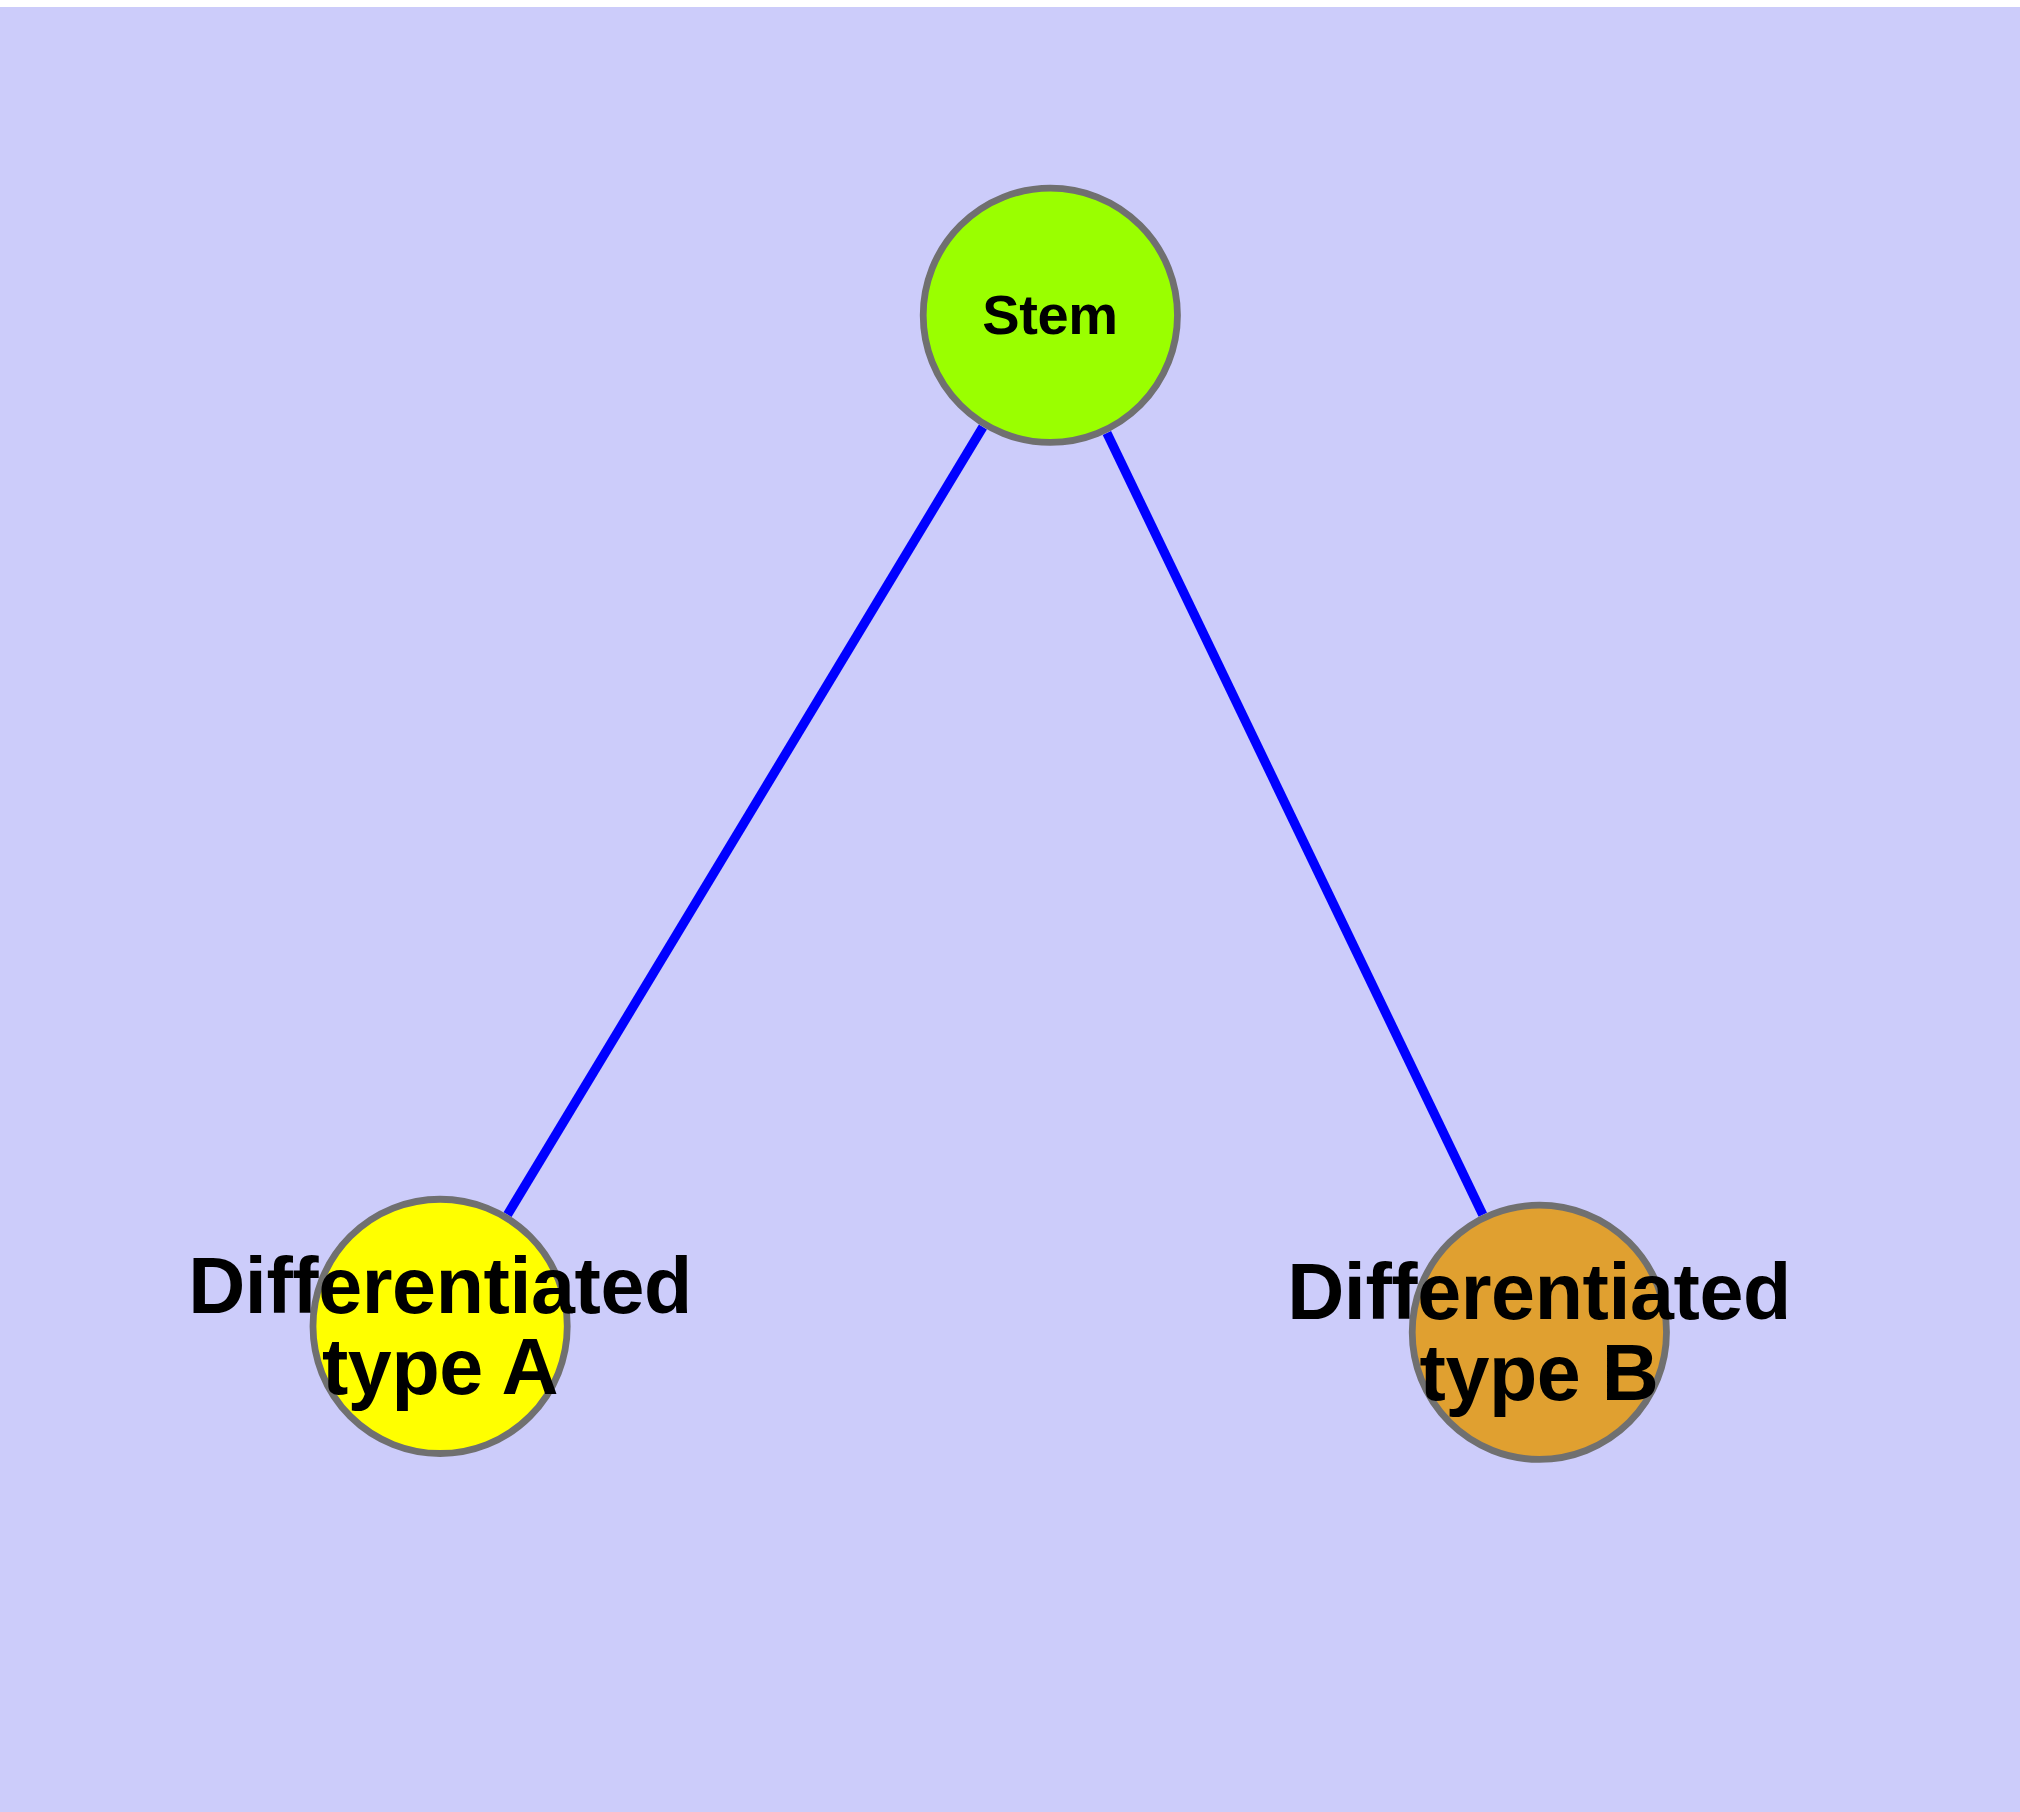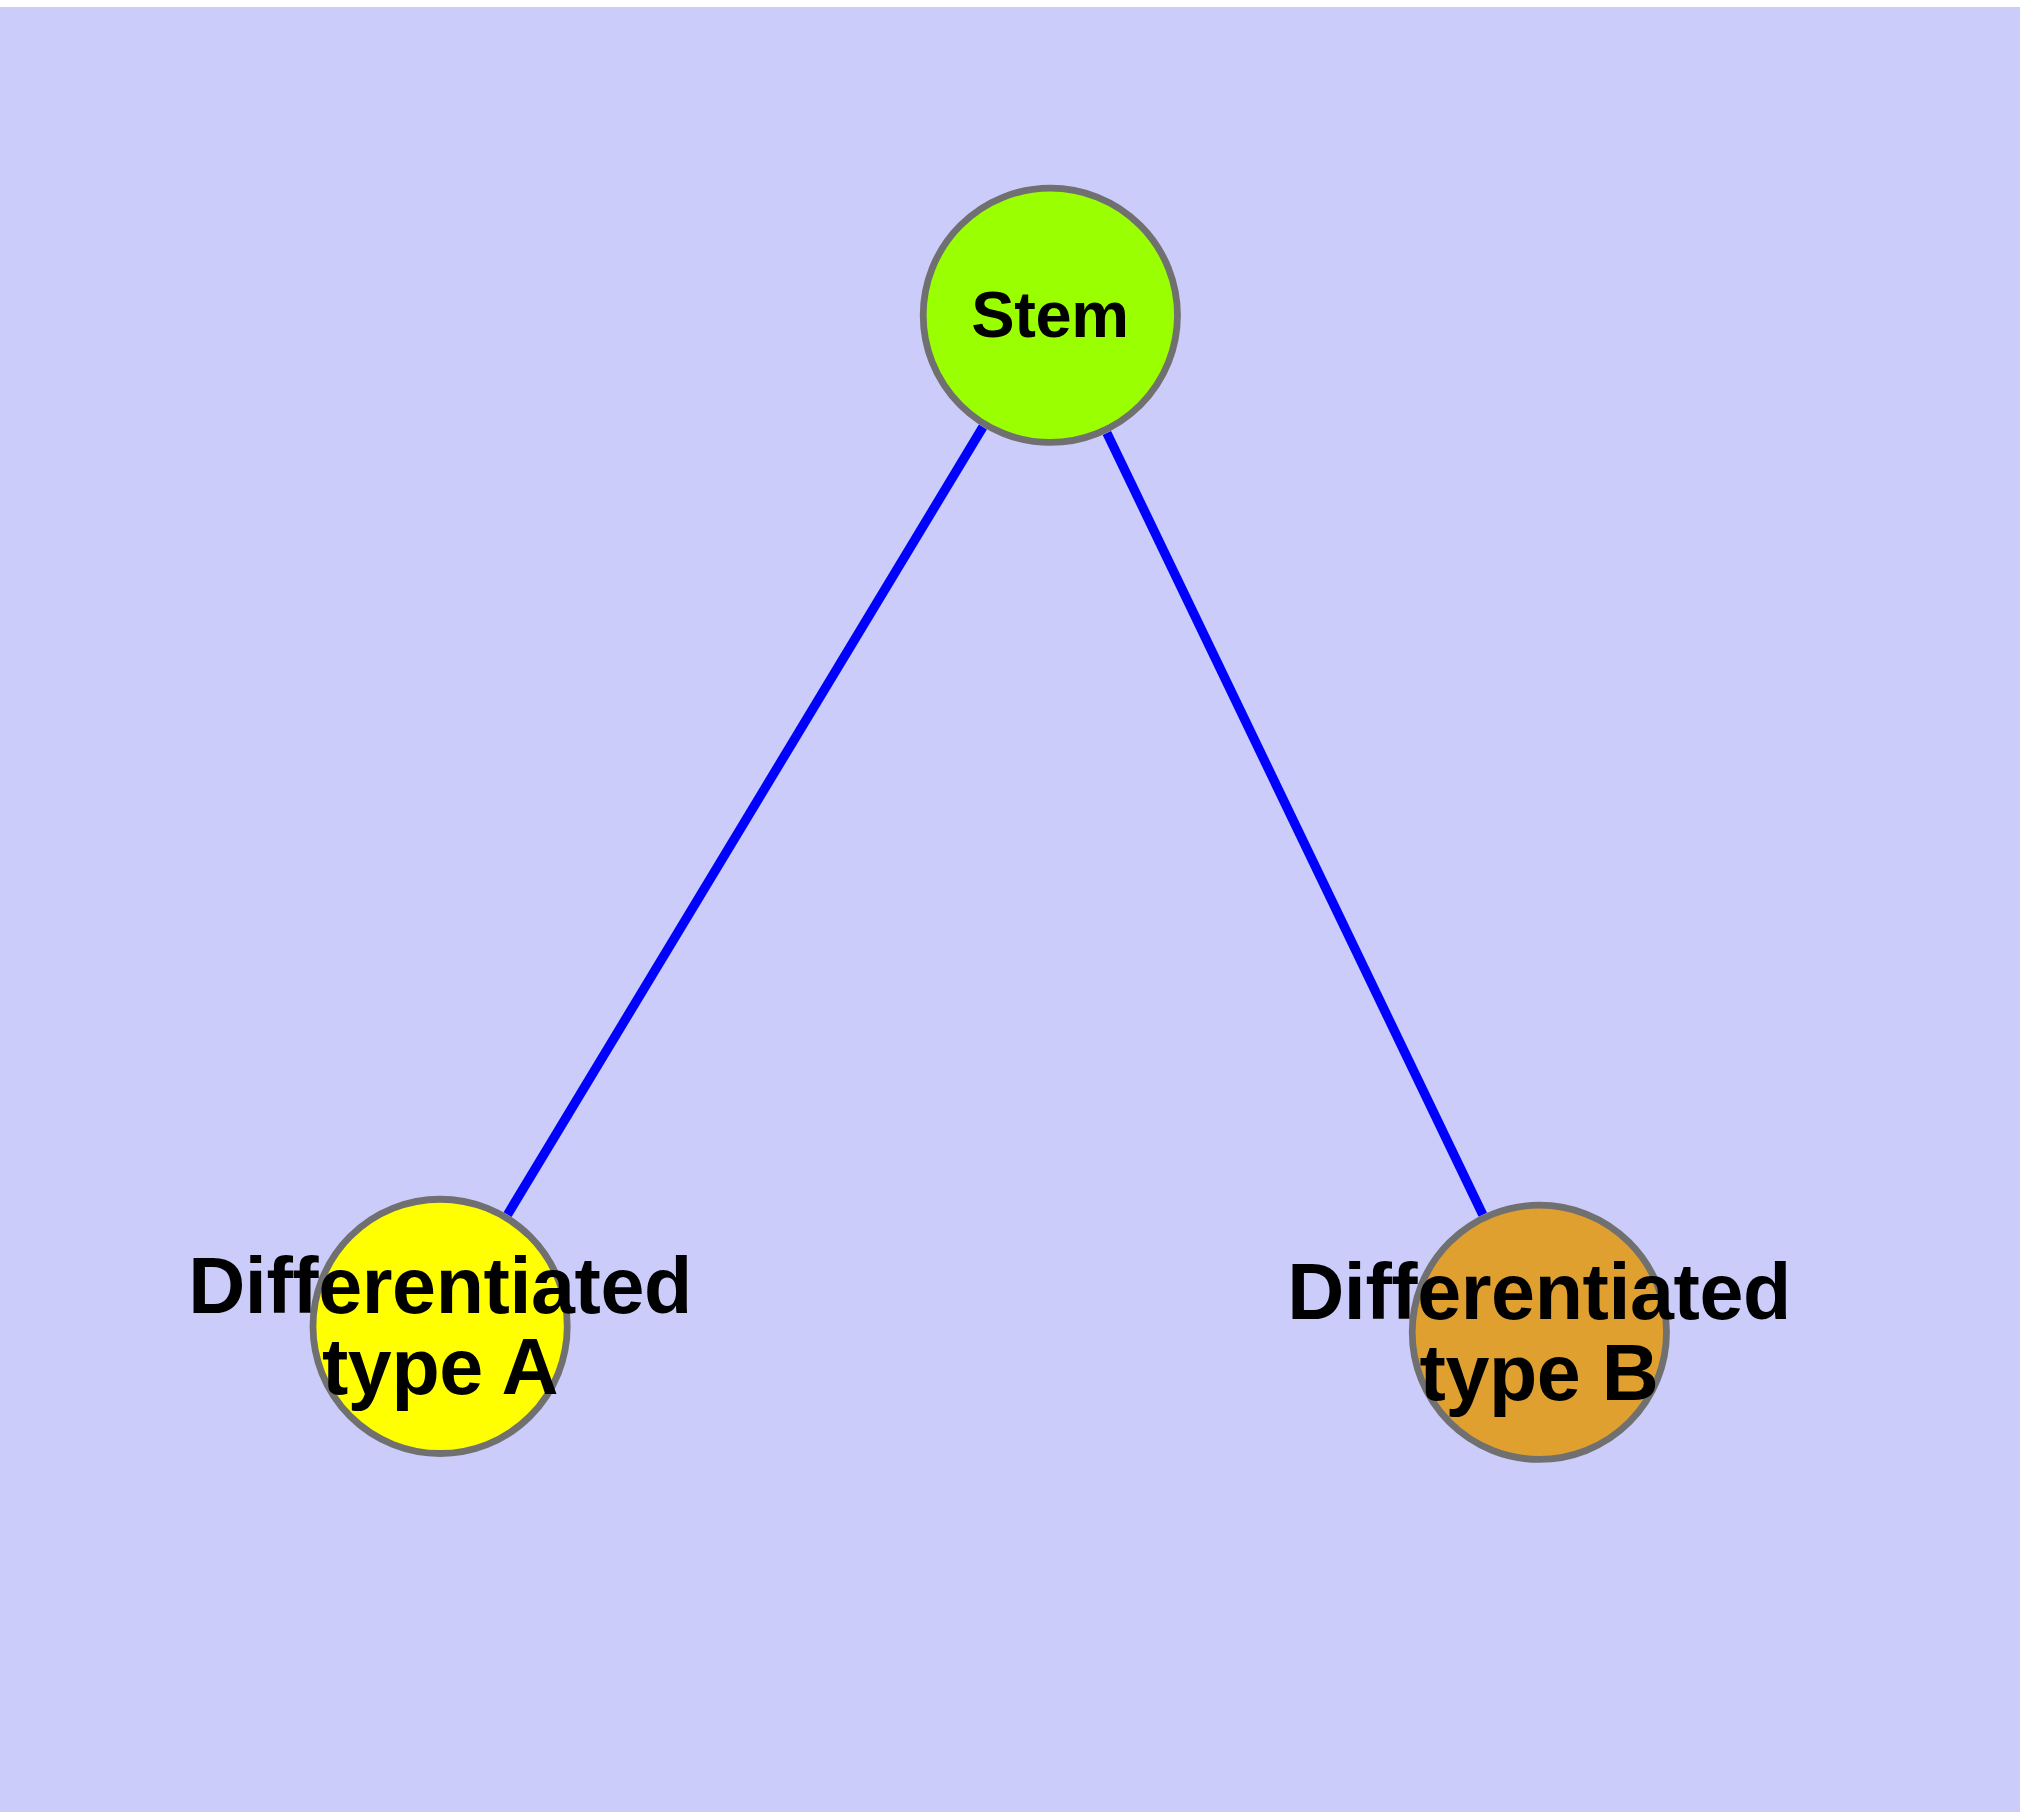--- a/index.html
+++ b/index.html
@@ -58,20 +58,20 @@
       <line id="edge-stem-diff-b" x1="1305.734569322328" y1="510.7893989372509" x2="1749.265430677672" y2="1433.2106010627492" stroke="#0000ff" stroke-width="11" stroke-linecap="butt"></line>
     </g>
 
     <g>
       <circle id="node-stem" cx="1239" cy="372" r="150" fill="#9aff00" stroke="#707070" stroke-width="8"></circle>
       <circle id="node-diff-a" cx="519" cy="1565" r="150" fill="#ffff00" stroke="#707070" stroke-width="8"></circle>
       <circle id="node-diff-b" cx="1816" cy="1572" r="150" fill="#e0a030" stroke="#707070" stroke-width="8"></circle>
     </g>
   </svg>
 
-  <div class="node-label" id="label-stem" style="left: 1050px; top: 315px; color: rgb(0, 0, 0); font-size: 65px; font-weight: bold;">Stem</div>
+  <div class="node-label" id="label-stem" style="left: 1050px; top: 315px; color: rgb(0, 0, 0); font-size: 56px; font-weight: bold;">Stem</div>
   <div class="node-label" id="label-diff-a" style="left: 440px; top: 1326px; color: rgb(0, 0, 0); font-size: 79px; font-weight: bold;">Differentiated
 type A</div>
   <div class="node-label" id="label-diff-b" style="left: 1539px; top: 1332px; color: rgb(0, 0, 0); font-size: 79px; font-weight: bold;">Differentiated
 type B</div>
 
 </div>
 
 
 </body></html>

